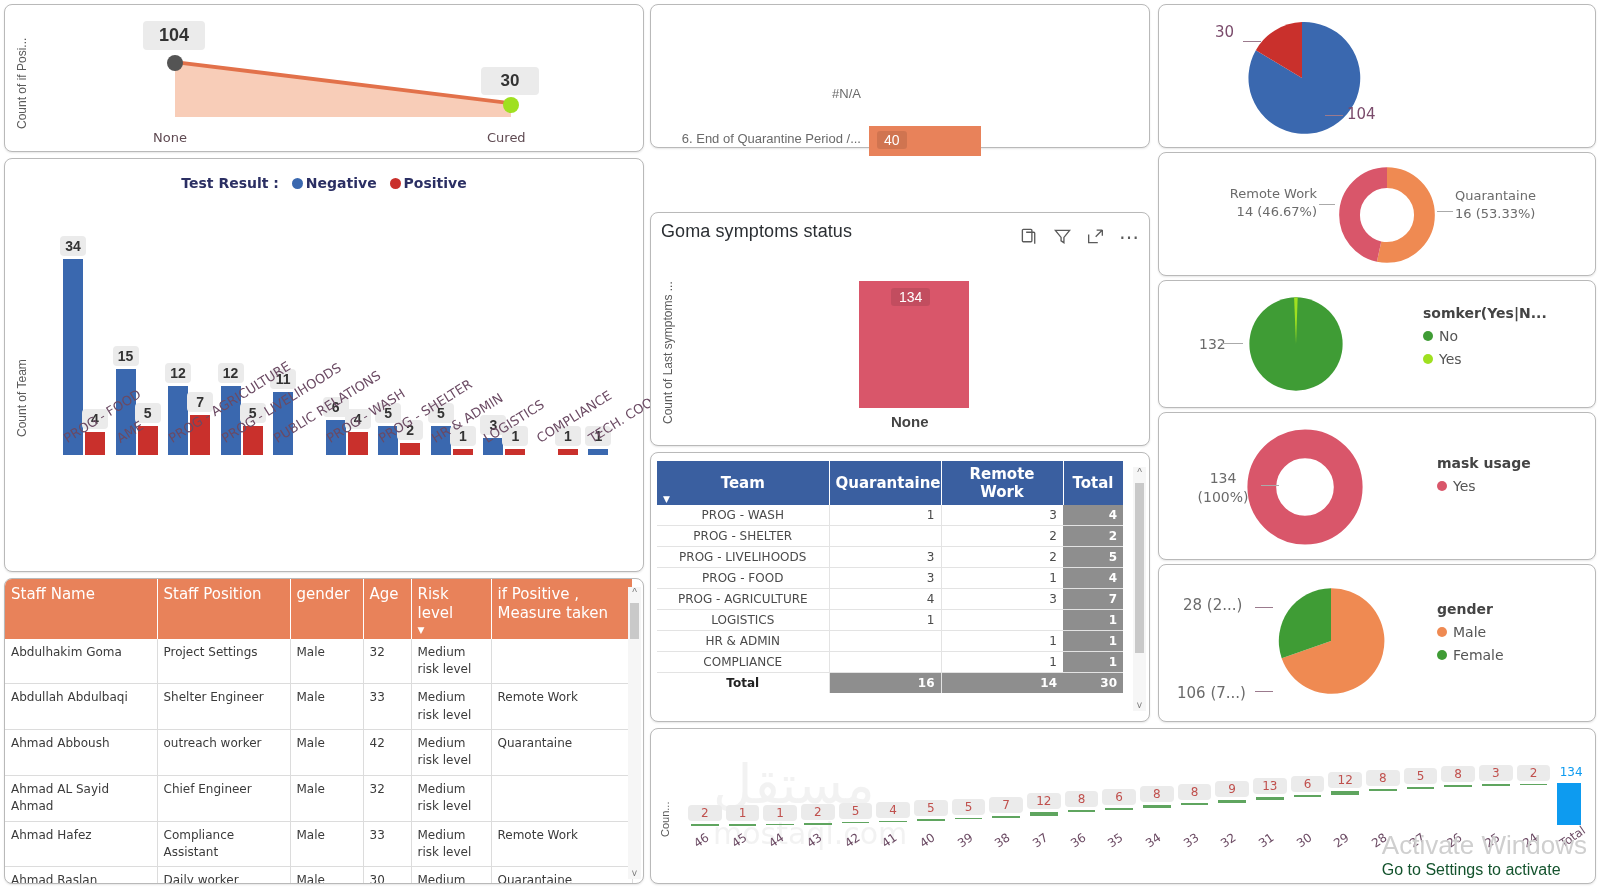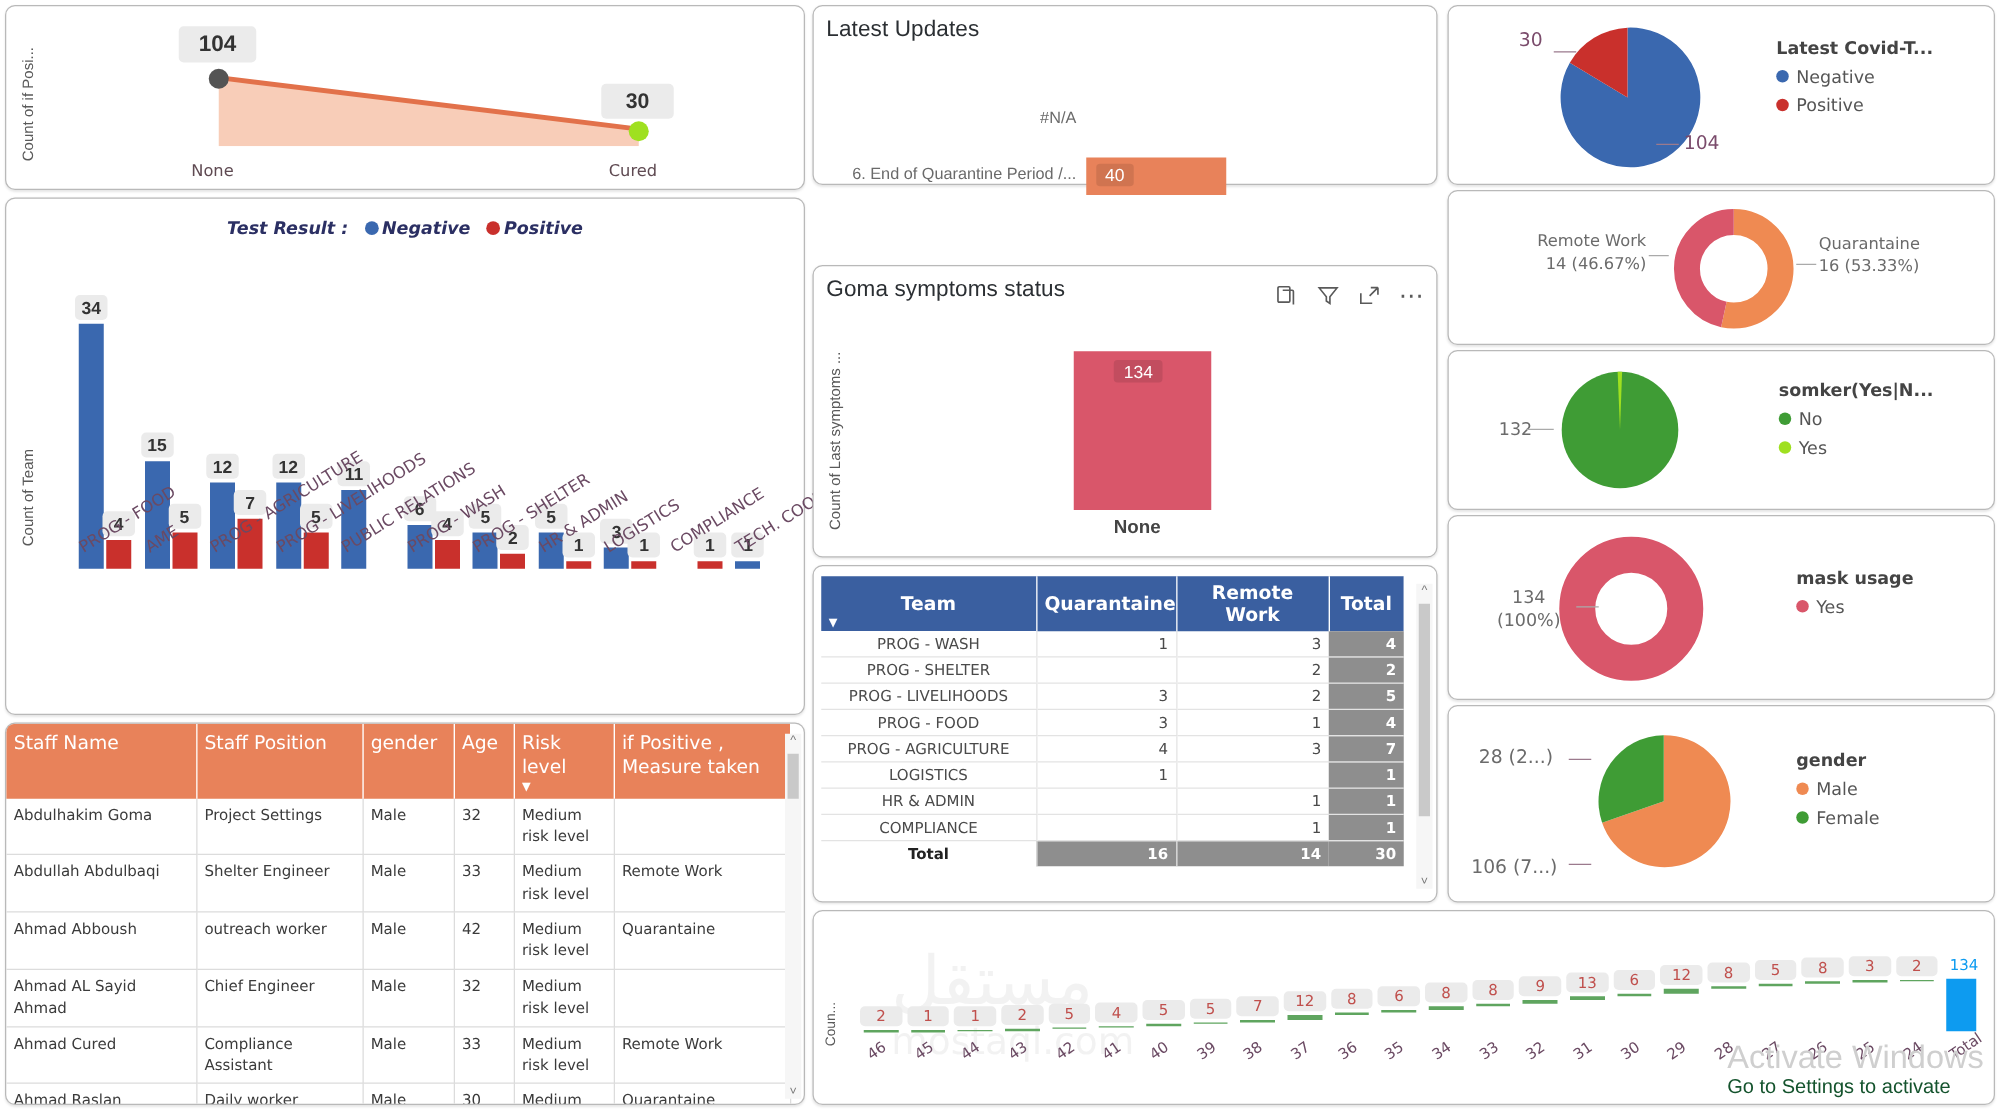--- a/index.html
+++ b/index.html
@@ -32,21 +32,21 @@
   }
 
   
   #c1{ left:4px; top:4px; width:640px; height:148px; }
   #c1 .plot{ position:absolute; left:58px; top:10px; right:14px; bottom:34px; }
   #c1 .cat{ position:absolute; bottom:6px; font-size:13px; color:#5f4a52; font-family:"DejaVu Sans", sans-serif;}
 
   
   #c2{ left:4px; top:158px; width:640px; height:414px; }
   #legend2{ position:absolute; left:0; right:0; top:16px; text-align:center;
-            font-size:14px; font-weight:bold; color:#2b2f63; font-family:"DejaVu Sans",sans-serif;font-style:italic;}
+            font-size:14px; font-weight:bold; color:#2b2f63; font-family:"DejaVu Sans",sans-serif;}
   #legend2 .dot{ display:inline-block;width:11px;height:11px;border-radius:50%;vertical-align:-1px;margin:0 3px 0 8px;}
   .catlabels{ position:absolute; left:52px; right:8px; top:270px; height:110px; }
   .catlabel{ position:absolute; font-size:13px; color:#6b4a63;
              font-family:"DejaVu Sans", sans-serif;
              transform-origin:left top; transform:rotate(-32deg); white-space:nowrap;}
 
   
   #c3{ left:4px; top:578px; width:640px; height:306px; overflow:hidden;}
   table.staff{ border-collapse:collapse; width:627px; table-layout:fixed;}
   table.staff th{
@@ -258,21 +258,21 @@
         </tr>
         <tr>
           <td>Ahmad AL Sayid Ahmad</td>
           <td>Chief Engineer</td>
           <td>Male</td>
           <td>32</td>
           <td>Medium risk level</td>
           <td></td>
         </tr>
         <tr>
-          <td>Ahmad Cured</td>
+          <td>Ahmad Hafez</td>
           <td>Compliance Assistant</td>
           <td>Male</td>
           <td>33</td>
           <td>Medium risk level</td>
           <td>Remote Work</td>
         </tr>
         <tr>
           <td>Ahmad Raslan</td>
           <td>Daily worker</td>
           <td>Male</td>
@@ -283,21 +283,20 @@
       </tbody>
   </table>
   <div class="sb">
     <div class="ar" style="top:0;">^</div>
     <div class="thumb" style="top:16px;height:36px;"></div>
     <div class="ar" style="bottom:0;">˅</div>
   </div>
 </div>
 
 <div class="card" id="c4">
-  <div class="ctitle">Latest Updates</div>
   <div style="position:absolute;left:0;top:76px;width:100%;height:60px;">
     <div class="hbar-row" style="left:0;top:0;width:100%;">
       <div class="hbar-lbl" style="right:calc(100% - 210px);">#N/A</div>
     </div>
     <div class="hbar-row" style="left:0;top:45px;width:100%;">
       <div class="hbar-lbl" style="right:calc(100% - 210px);">6. End of Quarantine Period /...</div>
       <div class="hbar" style="left:218px;width:112px;">
         <div class="v">40</div>
       </div>
     </div>
@@ -510,25 +509,20 @@
 
 <div class="card rc" id="r1">
   <svg width="130" height="130" viewBox="0 0 100 100" style="position:absolute;left:78px;top:8px;">
     <path d="M50 50 L50 7 A43 43 0 1 1 14.5 28.6 Z" fill="#3a68af"></path>
     <path d="M50 50 L14.5 28.6 A43 43 0 0 1 50 7 Z" fill="#c9302c"></path>
   </svg>
   <div class="callout" style="left:56px;top:18px;">30</div>
   <div style="position:absolute;left:84px;top:36px;width:18px;height:1px;background:#9b7a8d;"></div>
   <div class="callout" style="left:188px;top:100px;">104</div>
   <div style="position:absolute;left:166px;top:110px;width:18px;height:1px;background:#9b7a8d;"></div>
-  <div style="position:absolute;left:262px;top:26px;">
-    <div class="lg-title">Latest Covid-T...</div>
-    <div class="lg-item"><span class="dot" style="background:#3a68af"></span><span>Negative</span></div>
-    <div class="lg-item"><span class="dot" style="background:#c9302c"></span><span>Positive</span></div>
-  </div>
 </div>
 
 <div class="card rc" id="r2">
   <svg width="104" height="104" viewBox="0 0 100 100" style="position:absolute;left:176px;top:10px;">
     <circle cx="50" cy="50" r="36" fill="none" stroke="#ef8a52" stroke-width="20" stroke-dasharray="120.6 105.6" transform="rotate(-90 50 50)"></circle>
     <circle cx="50" cy="50" r="36" fill="none" stroke="#d9566a" stroke-width="20" stroke-dasharray="105.6 120.6" stroke-dashoffset="-120.6" transform="rotate(-90 50 50)"></circle>
   </svg>
   <div class="callout2" style="left:36px;top:32px;text-align:right;width:122px;">
     <span>Remote Work</span><br>
     <span>14 (46.67%)</span>

